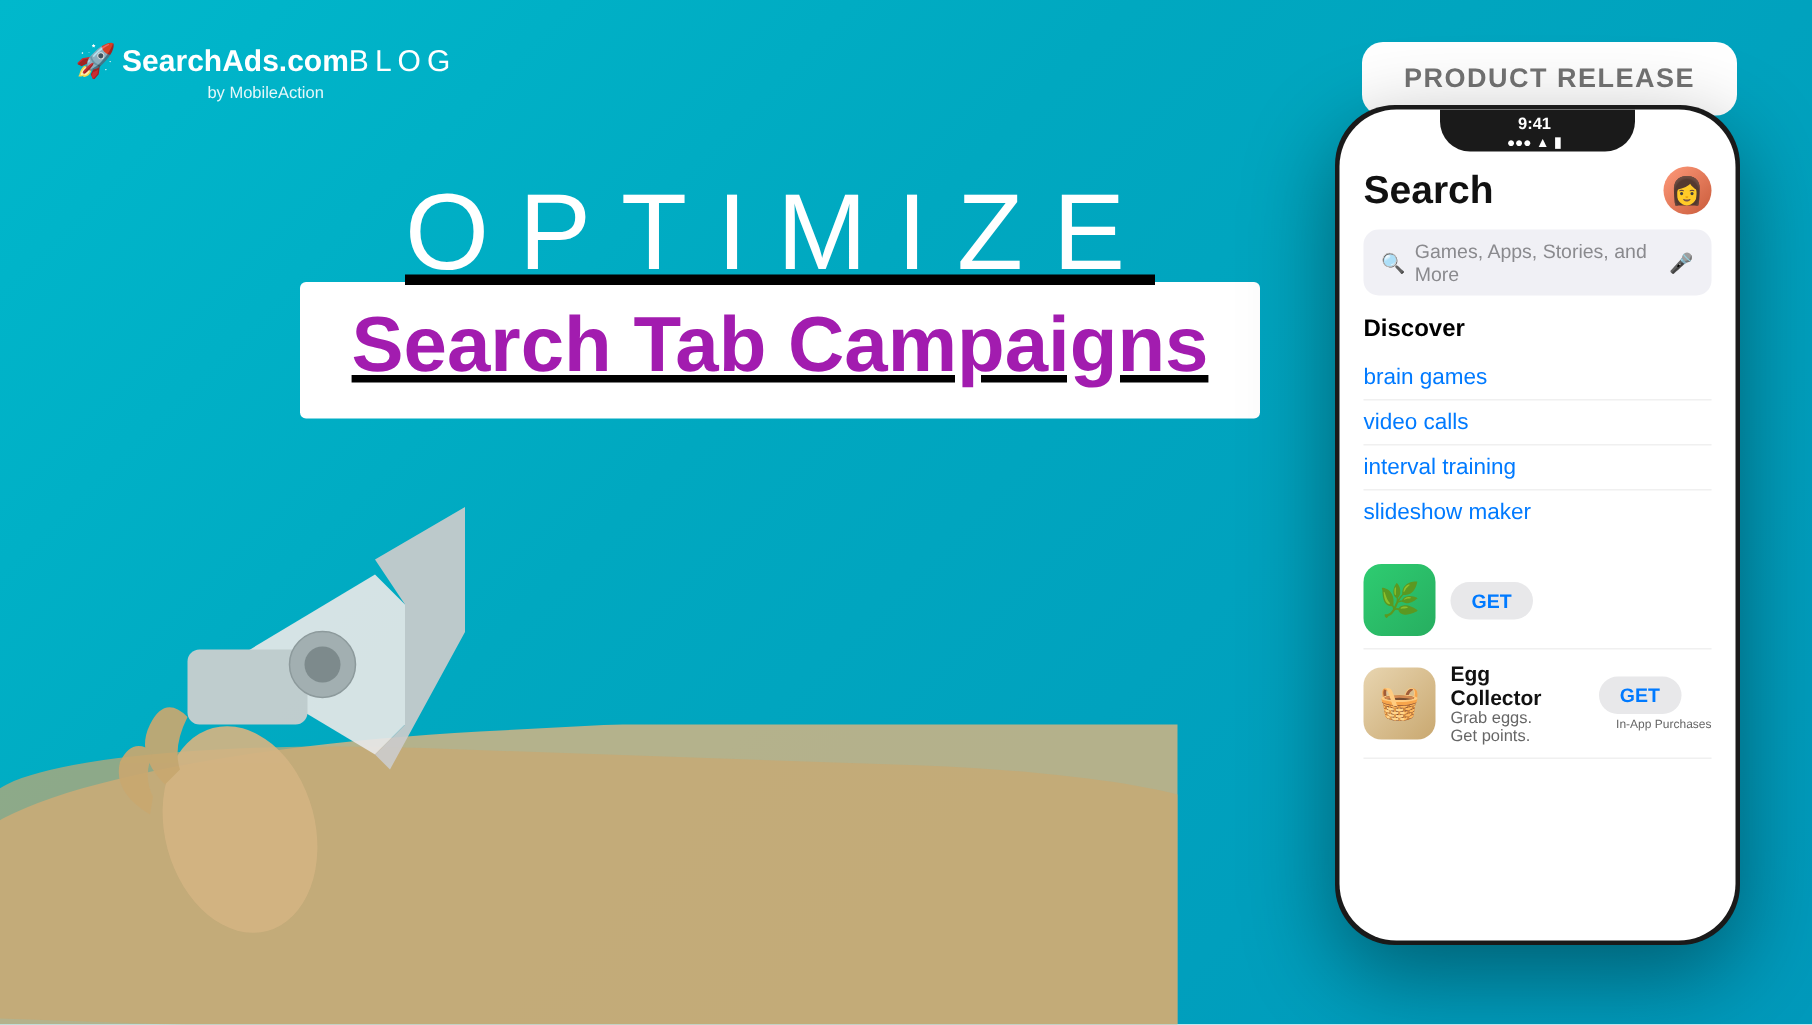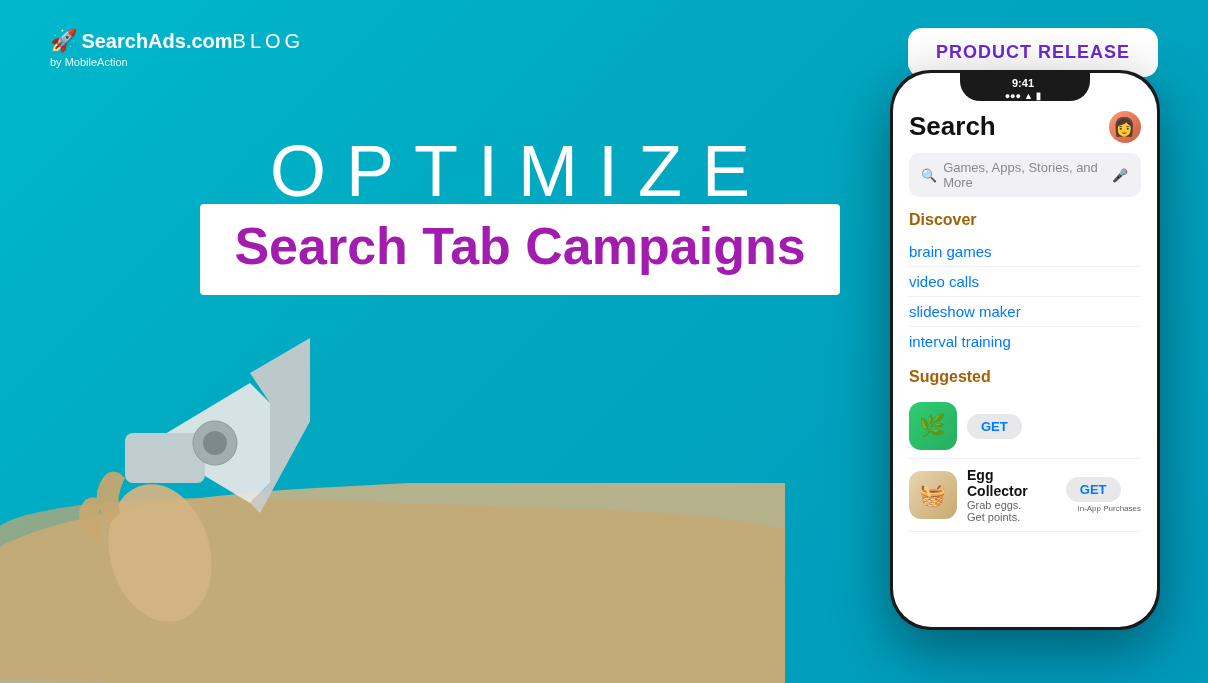--- a/index.html
+++ b/index.html
@@ -85,49 +85,50 @@
     }
 
     .logo-text .blog {
       font-weight: 300;
       letter-spacing: 4px;
     }
 
     .logo-sub {
       color: white;
       font-size: 11px;
-      text-align: left;
+      text-align: center;
       opacity: 0.9;
       margin-top: 2px;
     }
 
     
     .product-release {
       position: absolute;
       top: 28px;
       right: 50px;
       background: white;
       border-radius: 14px;
       padding: 14px 28px;
     }
 
     .product-release-text {
       font-size: 18px;
       font-weight: 900;
-      color: #6d28d9;
+      color: #737373;
       letter-spacing: 1px;
       text-transform: uppercase;
     }
 
     
     .main-content {
       position: absolute;
-      top: 130px;
+      top: 114px;
       left: 200px;
       width: 640px;
+      text-decoration: underline;
     }
 
     .optimize-text {
       font-size: 72px;
       font-weight: 300;
       color: white;
       letter-spacing: 20px;
       text-transform: uppercase;
       text-align: center;
       margin-bottom: -8px;
@@ -270,21 +271,21 @@
     }
 
     .mic-icon {
       color: #8a8a8e;
       font-size: 13px;
     }
 
     .section-title {
       font-size: 16px;
       font-weight: 600;
-      color: #a16207;
+      color: #000000;
       margin-bottom: 8px;
     }
 
     .discover-item {
       font-size: 15px;
       color: #007aff;
       padding: 6px 0;
       border-bottom: 1px solid #f0f0f0;
       display: block;
     }
@@ -456,26 +457,25 @@
           <div class="search-bar">
             <span class="search-bar-icon">🔍</span>
             <span class="search-bar-text">Games, Apps, Stories, and More</span>
             <span class="mic-icon">🎤</span>
           </div>
 
           <div>
             <div class="section-title">Discover</div>
             <span class="discover-item">brain games</span>
             <span class="discover-item">video calls</span>
+            <span class="discover-item">interval training</span>
             <span class="discover-item">slideshow maker</span>
-            <span class="discover-item">interval training</span>
           </div>
 
           <div class="suggested-section">
-            <div class="section-title">Suggested</div>
 
             <div class="app-row">
               <div class="app-icon garden">
                 <span>🌿</span>
               </div>
               <div class="get-btn-wrapper">
                 <button class="get-btn">GET</button>
               </div>
             </div>
 

